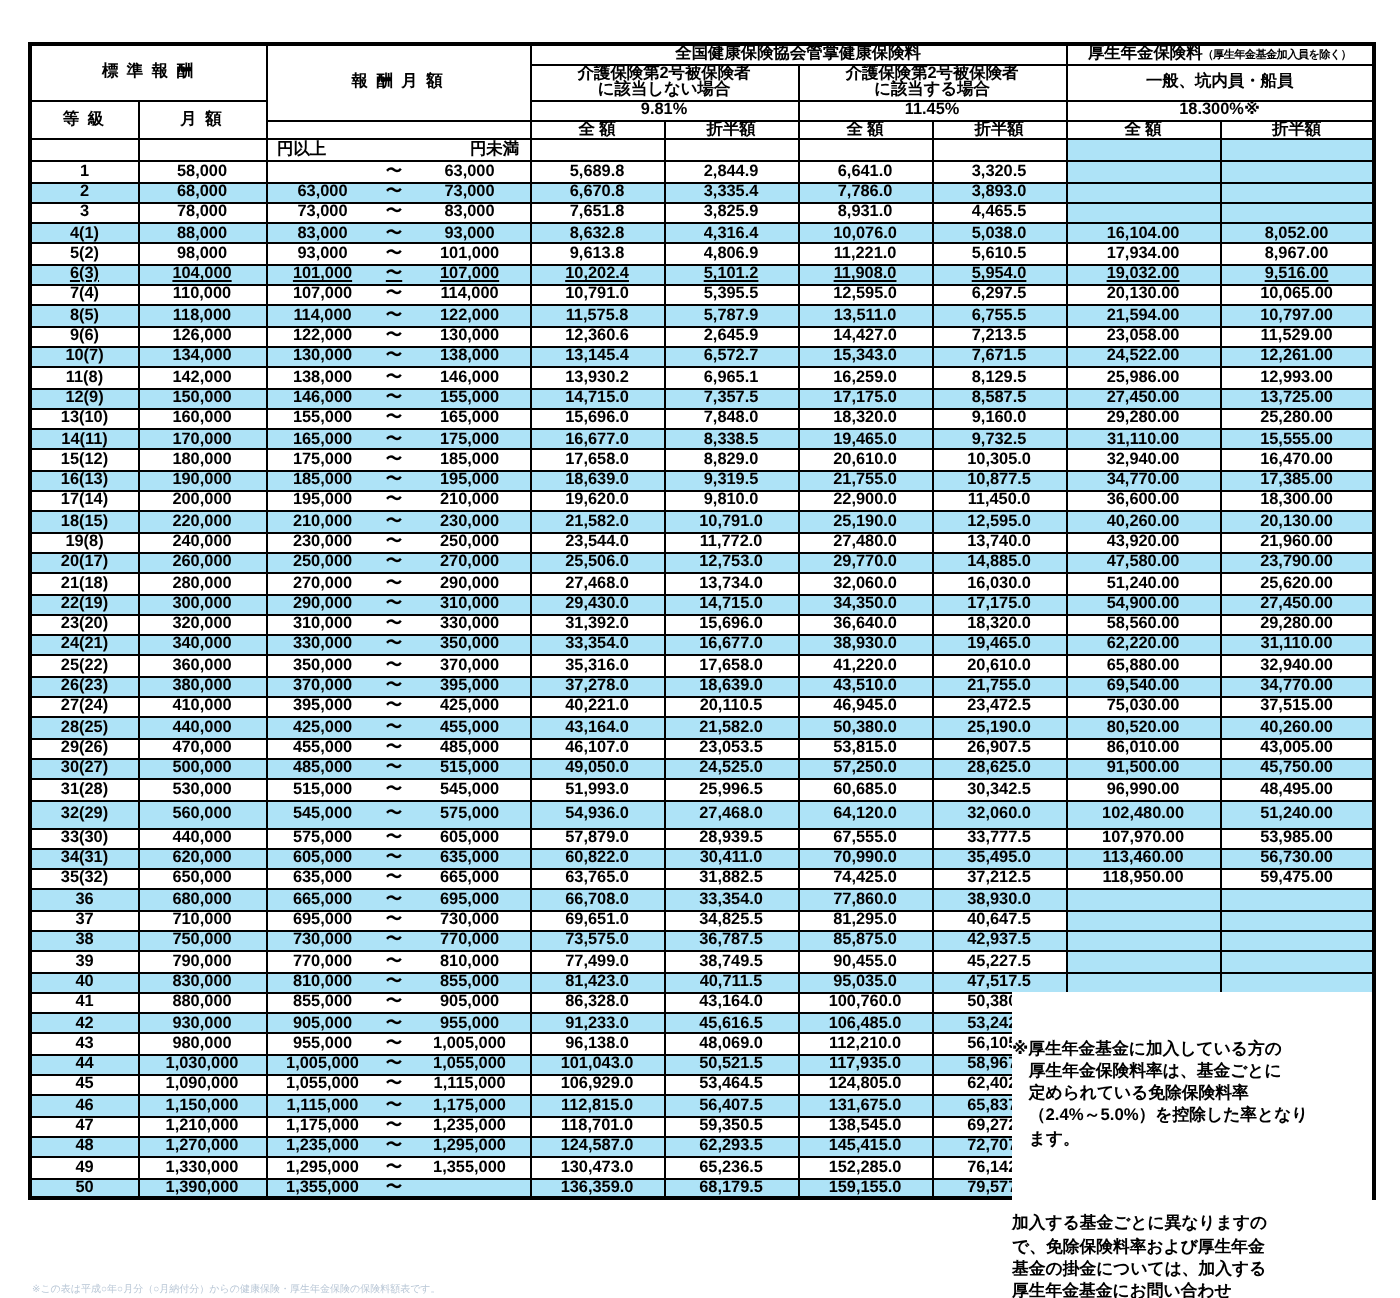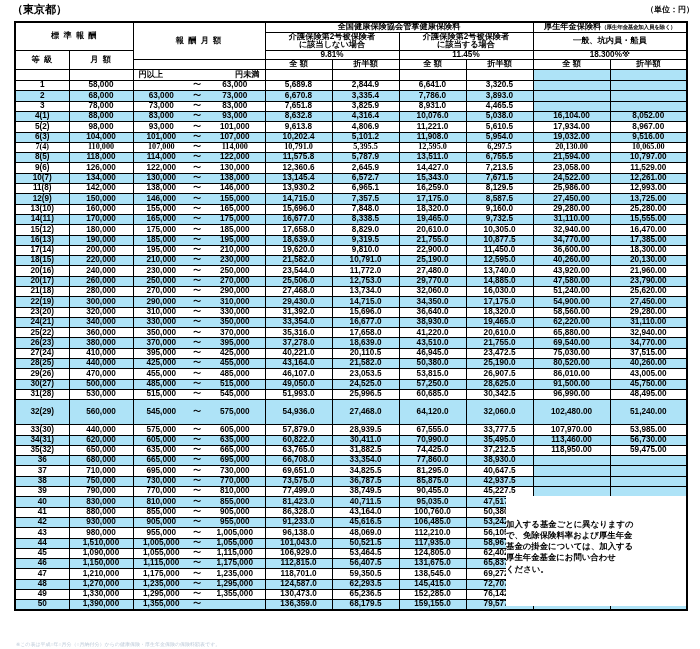--- a/index.html
+++ b/index.html
@@ -79,24 +79,20 @@
   .footer-faint {
     position: absolute; left: 16px; top: 641px;
     font-size: 5px; color: #b9c7d6; white-space: nowrap;
   }
 </style>
 </head>
 <body>
 
 <div id="page">
 
-  <div class="top-row">
-    <div class="pref">（東京都）</div>
-    <div class="unit">（単位：円）</div>
-  </div>
 
   <table class="grid outer">
     <colgroup>
       <col style="width:54px">
         <col style="width:64px">
       <col style="width:56px">
         <col style="width:16px">
         <col style="width:60px">
       <col style="width:67px">
         <col style="width:67px">
@@ -213,34 +209,34 @@
           <td class="rng-lo r1" style="border-right: none;">93,000</td>
           <td class="rng-t r1" style="border-left: none; border-right: none;">〜</td>
           <td class="rng-hi r1" style="border-left: none;">101,000</td>
           <td class="num r1">9,613.8</td>
           <td class="num r1">4,806.9</td>
           <td class="num r1">11,221.0</td>
           <td class="num r1">5,610.5</td>
           <td class="num r1">17,934.00</td>
           <td class="num r1">8,967.00</td>
         </tr>
-        <tr style="height: 10.3px;">
+        <tr style="height: 10.3px; text-decoration: underline;">
           <td class="grade r2">6(3)</td>
           <td class="num r2">104,000</td>
           <td class="rng-lo r2" style="border-right: none;">101,000</td>
           <td class="rng-t r2" style="border-left: none; border-right: none;">〜</td>
           <td class="rng-hi r2" style="border-left: none;">107,000</td>
           <td class="num r2">10,202.4</td>
           <td class="num r2">5,101.2</td>
           <td class="num r2">11,908.0</td>
           <td class="num r2">5,954.0</td>
           <td class="num r2">19,032.00</td>
           <td class="num r2">9,516.00</td>
         </tr>
-        <tr style="height: 10.3px; font-family: Liberation Serif, serif;">
+        <tr style="height: 10.3px;">
           <td class="grade r1">7(4)</td>
           <td class="num r1">110,000</td>
           <td class="rng-lo r1" style="border-right: none;">107,000</td>
           <td class="rng-t r1" style="border-left: none; border-right: none;">〜</td>
           <td class="rng-hi r1" style="border-left: none;">114,000</td>
           <td class="num r1">10,791.0</td>
           <td class="num r1">5,395.5</td>
           <td class="num r1">12,595.0</td>
           <td class="num r1">6,297.5</td>
           <td class="num r1">20,130.00</td>
@@ -383,21 +379,21 @@
           <td class="rng-t r2" style="border-left: none; border-right: none;">〜</td>
           <td class="rng-hi r2" style="border-left: none;">230,000</td>
           <td class="num r2">21,582.0</td>
           <td class="num r2">10,791.0</td>
           <td class="num r2">25,190.0</td>
           <td class="num r2">12,595.0</td>
           <td class="num r2">40,260.00</td>
           <td class="num r2">20,130.00</td>
         </tr>
         <tr style="height: 10.3px;">
-          <td class="grade r1">20(16)</td>
+          <td class="grade r1">19(8)</td>
           <td class="num r1">240,000</td>
           <td class="rng-lo r1" style="border-right: none;">230,000</td>
           <td class="rng-t r1" style="border-left: none; border-right: none;">〜</td>
           <td class="rng-hi r1" style="border-left: none;">250,000</td>
           <td class="num r1">23,544.0</td>
           <td class="num r1">11,772.0</td>
           <td class="num r1">27,480.0</td>
           <td class="num r1">13,740.0</td>
           <td class="num r1">43,920.00</td>
           <td class="num r1">21,960.00</td>
@@ -551,21 +547,21 @@
           <td class="rng-lo r1" style="border-right: none;">515,000</td>
           <td class="rng-t r1" style="border-left: none; border-right: none;">〜</td>
           <td class="rng-hi r1" style="border-left: none;">545,000</td>
           <td class="num r1">51,993.0</td>
           <td class="num r1">25,996.5</td>
           <td class="num r1">60,685.0</td>
           <td class="num r1">30,342.5</td>
           <td class="num r1">96,990.00</td>
           <td class="num r1">48,495.00</td>
         </tr>
-        <tr style="height: 25px;">
+        <tr style="height: 14px;">
           <td class="grade r2">32(29)</td>
           <td class="num r2">560,000</td>
           <td class="rng-lo r2" style="border-right: none;">545,000</td>
           <td class="rng-t r2" style="border-left: none; border-right: none;">〜</td>
           <td class="rng-hi r2" style="border-left: none;">575,000</td>
           <td class="num r2">54,936.0</td>
           <td class="num r2">27,468.0</td>
           <td class="num r2">64,120.0</td>
           <td class="num r2">32,060.0</td>
           <td class="num r2">102,480.00</td>
@@ -709,21 +705,21 @@
           <td class="rng-hi r1" style="border-left: none;">1,005,000</td>
           <td class="num r1">96,138.0</td>
           <td class="num r1">48,069.0</td>
           <td class="num r1">112,210.0</td>
           <td class="num r1">56,105.0</td>
           <td class="num empty"></td>
           <td class="num empty"></td>
         </tr>
         <tr style="height: 10.3px;">
           <td class="grade r2">44</td>
-          <td class="num r2">1,510,000</td>
+          <td class="num r2">1,030,000</td>
           <td class="rng-lo r2" style="border-right: none;">1,005,000</td>
           <td class="rng-t r2" style="border-left: none; border-right: none;">〜</td>
           <td class="rng-hi r2" style="border-left: none;">1,055,000</td>
           <td class="num r2">101,043.0</td>
           <td class="num r2">50,521.5</td>
           <td class="num r2">117,935.0</td>
           <td class="num r2">58,967.5</td>
           <td class="num empty"></td>
           <td class="num empty"></td>
         </tr>
@@ -802,20 +798,25 @@
           <td class="num r2">68,179.5</td>
           <td class="num r2">159,155.0</td>
           <td class="num r2">79,577.5</td>
           <td class="num empty"></td>
           <td class="num empty"></td>
         </tr>
       </tbody>
   </table>
 
   <div class="notebox">
+    <p>※厚生年金基金に加入している方の
+　厚生年金保険料率は、基金ごとに
+　定められている免除保険料率
+　（2.4%～5.0%）を控除した率となり
+　ます。</p>
     <p>加入する基金ごとに異なりますの
 で、免除保険料率および厚生年金
 基金の掛金については、加入する
 厚生年金基金にお問い合わせ
 ください。</p>
   </div>
 
   <div class="footer-faint">※この表は平成○年○月分（○月納付分）からの健康保険・厚生年金保険の保険料額表です。</div>
 </div>
 

